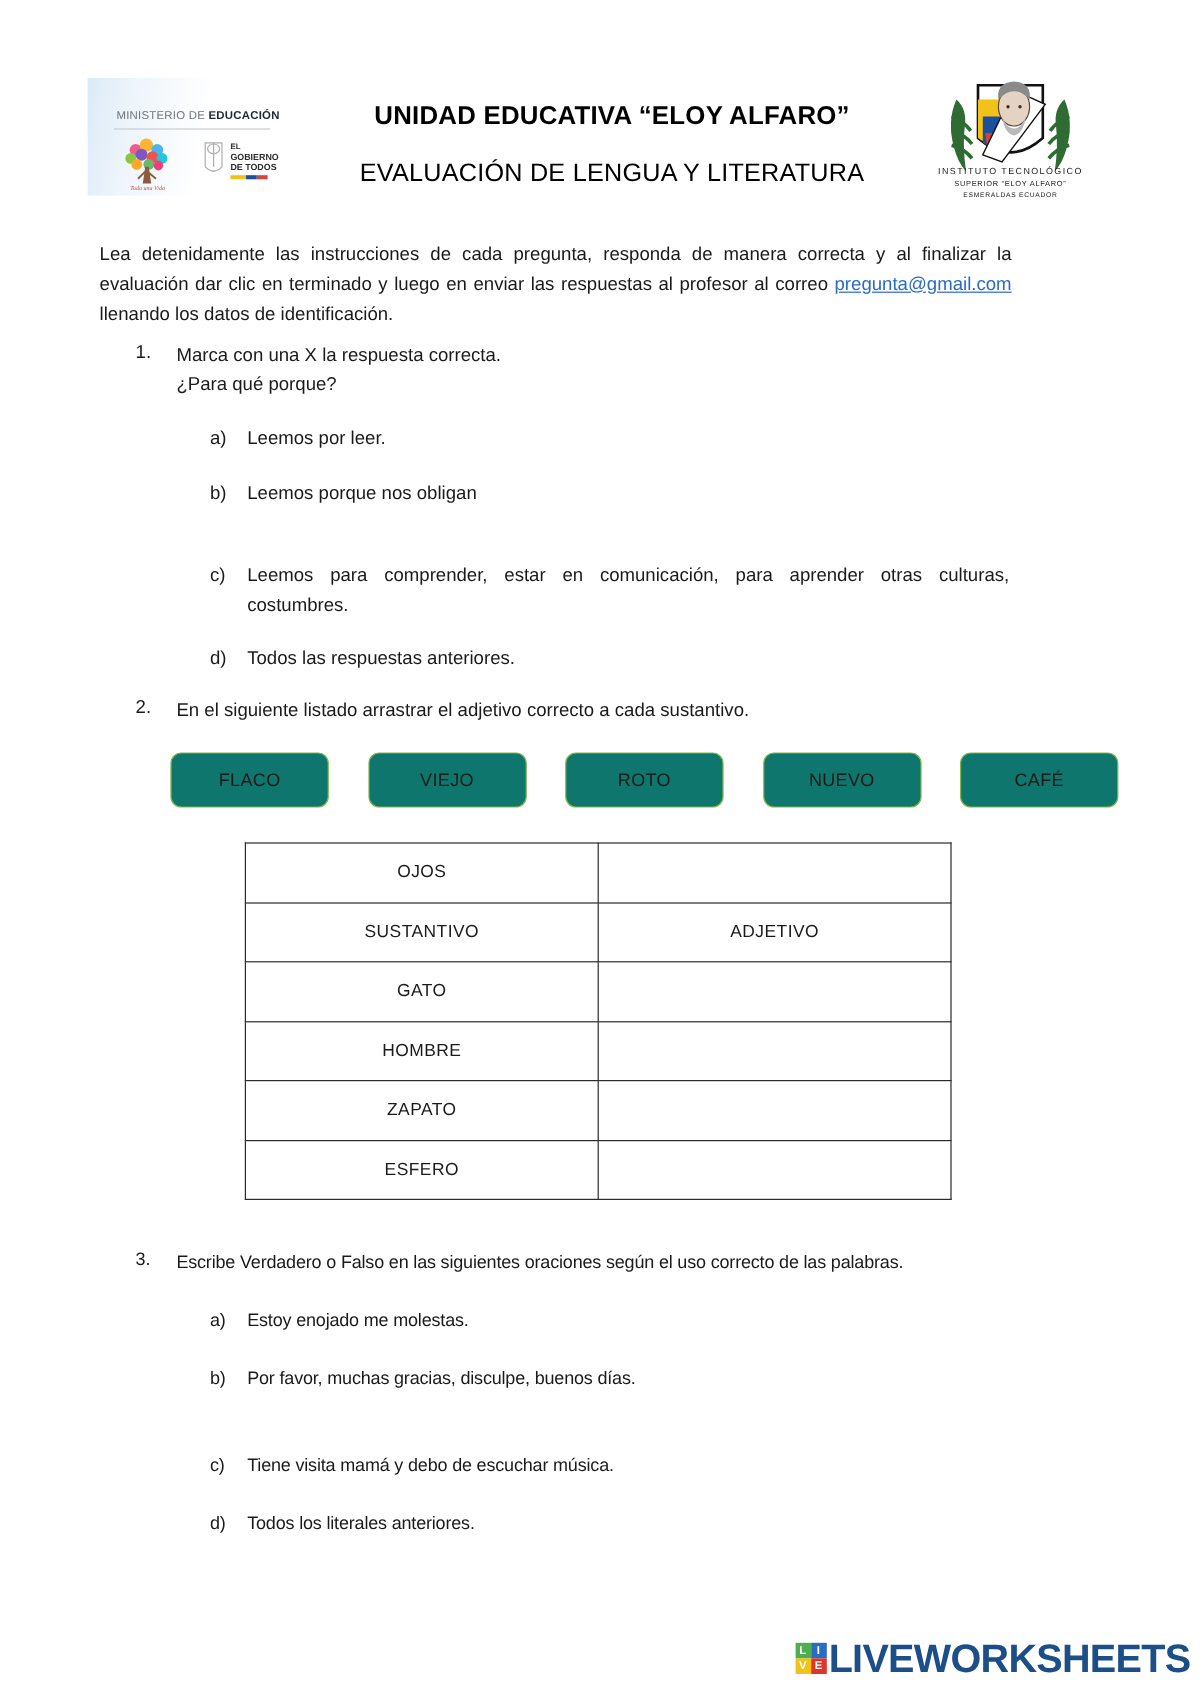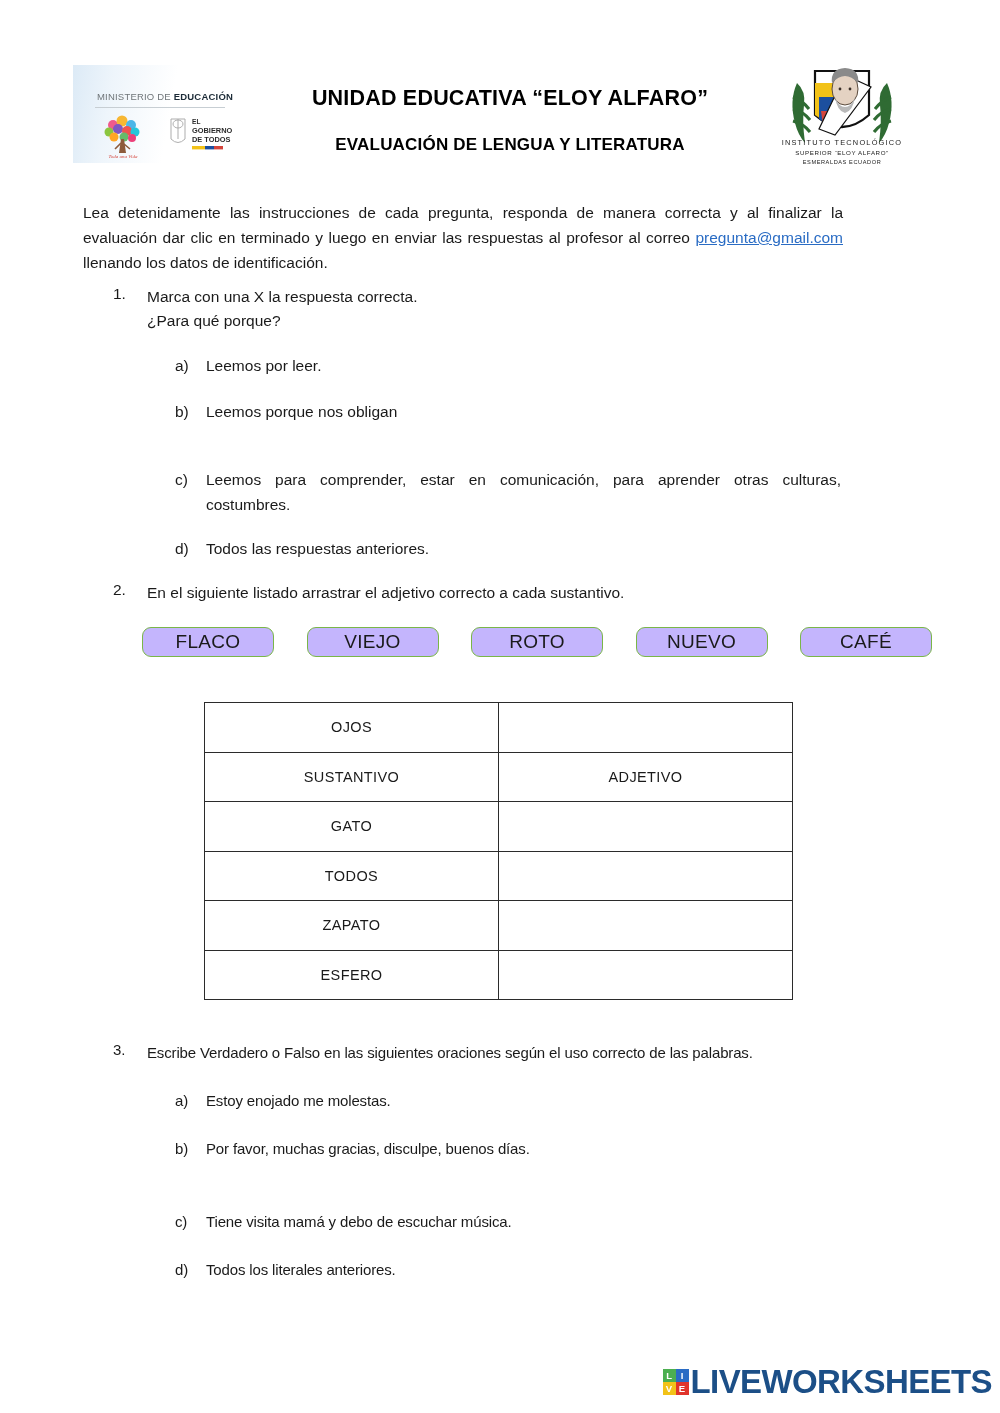--- a/index.html
+++ b/index.html
@@ -72,22 +72,22 @@
   }
   .title-main {
     font-size: 21.5px;
     font-weight: 700;
     letter-spacing: .2px;
     color: #000;
     margin-bottom: 22px;
     font-family: "Liberation Sans", sans-serif;
   }
   .title-sub {
-    font-size: 17px;
-    font-weight: 700;
+    font-size: 21px;
+    font-weight: 400;
     letter-spacing: .2px;
     color: #000;
     font-family: "Liberation Sans", sans-serif;
     margin-top: 24px;
   }
   .logo-right {
     width: 160px;
     margin-right: 78px;
     margin-top: 4px;
     display: flex;
@@ -154,28 +154,28 @@
   
   .word-strip {
     position: absolute;
     left: 142px; top: 627px;
     width: 790px;
     display: flex;
     justify-content: space-between;
   }
   .word-box {
     width: 132px;
-    height: 30px;
+    height: 46px;
     border: 1.6px solid #7ab648;
     border-radius: 9px;
-    background: #c4b5fd;
+    background: #0f766e;
     display: flex;
     align-items: center;
     justify-content: center;
-    font-size: 19px;
+    font-size: 15px;
     color: #1a1a1a;
     letter-spacing: .3px;
     font-family: "Liberation Sans", sans-serif;
   }
 
   
   .word-table {
     position: absolute;
     left: 204px; top: 702px;
     width: 589px;
@@ -380,21 +380,21 @@
     </tr>
     <tr>
       <td class="col-noun" style="border-color: rgb(43, 43, 43);">SUSTANTIVO</td>
       <td class="col-adj" style="border-color: rgb(43, 43, 43);">ADJETIVO</td>
     </tr>
     <tr>
       <td style="border-color: rgb(43, 43, 43);">GATO</td>
       <td class="drop-cell" style="border-color: rgb(43, 43, 43);"></td>
     </tr>
     <tr>
-      <td style="border-color: rgb(43, 43, 43);">TODOS</td>
+      <td style="border-color: rgb(43, 43, 43);">HOMBRE</td>
       <td class="drop-cell" style="border-color: rgb(43, 43, 43);"></td>
     </tr>
     <tr>
       <td style="border-color: rgb(43, 43, 43);">ZAPATO</td>
       <td class="drop-cell" style="border-color: rgb(43, 43, 43);"></td>
     </tr>
     <tr>
       <td style="border-color: rgb(43, 43, 43);">ESFERO</td>
       <td class="drop-cell" style="border-color: rgb(43, 43, 43);"></td>
     </tr>

